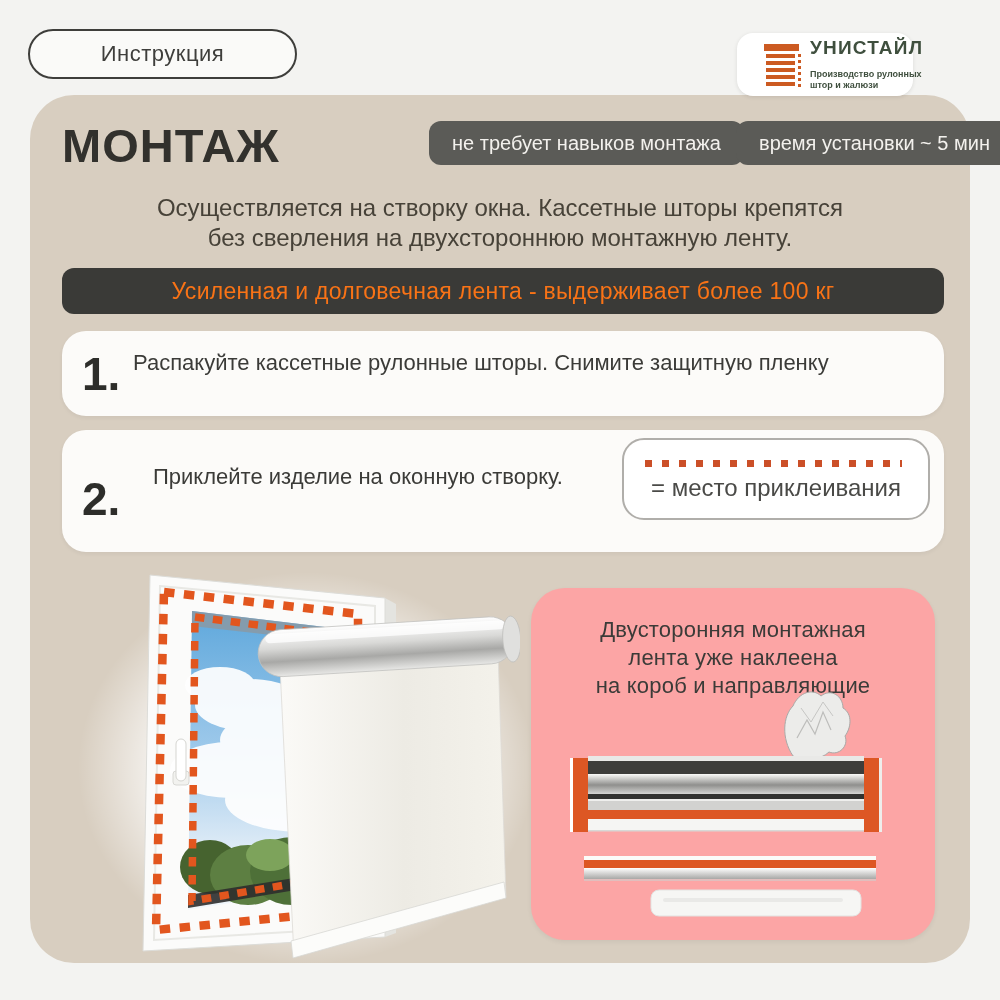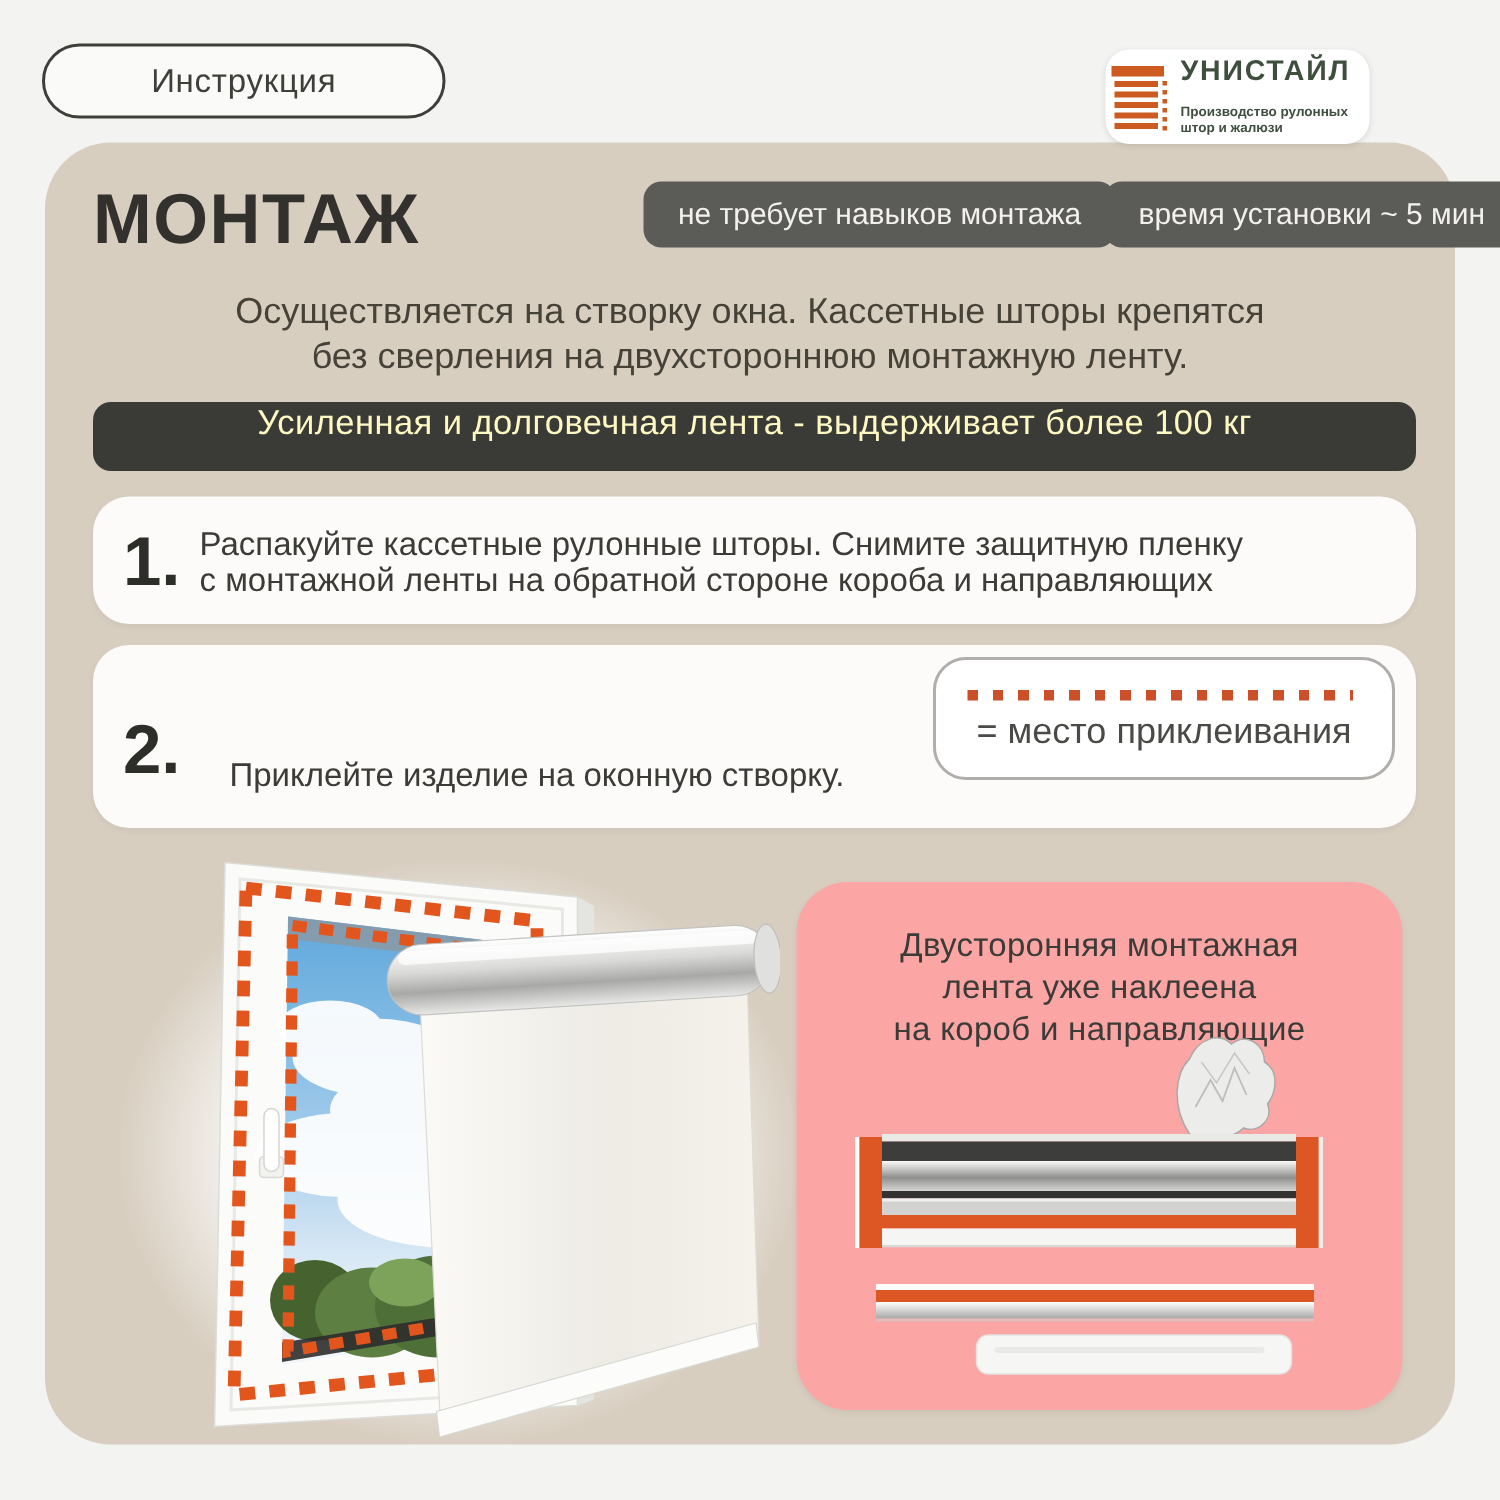--- a/index.html
+++ b/index.html
@@ -5,49 +5,49 @@
   html,body{margin:0;padding:0;background:#e9e9e7;}
   .canvas{position:relative;width:1000px;height:1000px;background:#f3f3f1;overflow:hidden;
           font-family:"Liberation Sans",sans-serif;color:#3b3b38;}
   .abs{position:absolute;}
 
   
   .tab-pill{left:28px;top:29px;width:265px;height:46px;border:2.5px solid #3e3e3b;border-radius:25px;
             background:#fafaf8;display:flex;align-items:center;justify-content:center;
             font-size:22px;letter-spacing:.5px;color:#3e3e3b;}
   .logo{left:737px;top:33px;width:176px;height:63px;background:#ffffff;border-radius:16px;
-        box-shadow:0 1px 4px rgba(0,0,0,.10);display:flex;align-items:center;padding:0 8px 0 3px;
+        box-shadow:0 1px 4px rgba(0,0,0,.10);display:flex;align-items:center;padding:0 8px 0 26px;
         box-sizing:border-box;z-index:5;}
   .logo-text{margin-left:7px;line-height:1;}
   .logo-name{font-size:19px;font-weight:bold;letter-spacing:1.2px;color:#3f4f3e;}
   .logo-tag{font-size:9px;font-weight:bold;color:#3f4f3e;line-height:11px;margin-top:12px;}
 
   
   .panel{left:30px;top:95px;width:940px;height:868px;background:#d8cec0;border-radius:44px;}
 
   .title{left:62px;top:118px;font-size:47px;font-weight:bold;letter-spacing:1px;color:#32312d;}
   .badge{top:121px;height:44px;border-radius:12px;background:#5b5b57;color:#f3f1ed;
          display:flex;align-items:center;padding:0 23px;font-size:20px;white-space:nowrap;margin-left:44px;}
   .badge.b1{left:385px;}
   .badge.b2{left:692px;}
 
   .subtitle{left:30px;width:940px;top:193px;text-align:center;font-size:24px;line-height:30px;color:#474238;}
 
   .banner{left:62px;top:268px;width:882px;height:46px;background:#3a3a37;border-radius:12px;
-          display:flex;align-items:flex-start;justify-content:center;color:#fef9c3;font-size:23px;letter-spacing:.3px;}
+          display:flex;align-items:center;justify-content:center;color:#f97316;font-size:23px;letter-spacing:.3px;}
 
   .card{left:62px;width:882px;background:#fcfbf9;border-radius:24px;box-shadow:0 2px 4px rgba(0,0,0,.05);}
   .card1{top:331px;height:85px;}
   .card2{top:430px;height:122px;}
   .step-num{position:absolute;left:20px;font-size:46px;font-weight:bold;color:#2d2d2a;line-height:1;}
   .card1 .step-num{top:20px;}
   .card2 .step-num{top:46px;}
   .step-text{position:absolute;font-size:22px;color:#3b3b38;}
   .card1 .step-text{left:71px;top:20px;line-height:24px;}
-  .card2 .step-text{left:91px;top:32px;line-height:30px;margin-top:40px;}
+  .card2 .step-text{left:91px;top:32px;line-height:30px;}
 
   .legend-box{position:absolute;left:560px;top:8px;width:308px;height:82px;background:#ffffff;
               border:2px solid #b0aeaa;border-radius:22px;box-sizing:border-box;}
   .legend-dash{position:absolute;left:21px;top:20px;width:257px;height:7px;
                background:repeating-linear-gradient(90deg,#cb4f28 0 7px,transparent 7px 17px);}
   .legend-label{position:absolute;left:0;right:0;top:34px;text-align:center;font-size:24px;color:#4a4a47;}
 
   .photo-glow{left:78px;top:572px;width:456px;height:392px;
               background:radial-gradient(closest-side,#ffffff 52%,rgba(255,255,255,0) 100%);}
 
@@ -104,21 +104,20 @@
   </div>
 
   <div class="abs banner">
     <span>Усиленная и долговечная лента - выдерживает более 100 кг</span>
   </div>
 
   <div class="abs card card1">
     <div class="step-num">1.</div>
     <div class="step-text">
       <div>Распакуйте кассетные рулонные шторы. Снимите защитную пленку</div>
-      <div>с монтажной ленты на обратной стороне короба и направляющих</div>
     </div>
   </div>
 
   <div class="abs card card2">
     <div class="step-num">2.</div>
     <div class="step-text">
       <div>Приклейте изделие на оконную створку.</div>
     </div>
     <div class="legend-box">
       <div class="legend-dash"></div>

